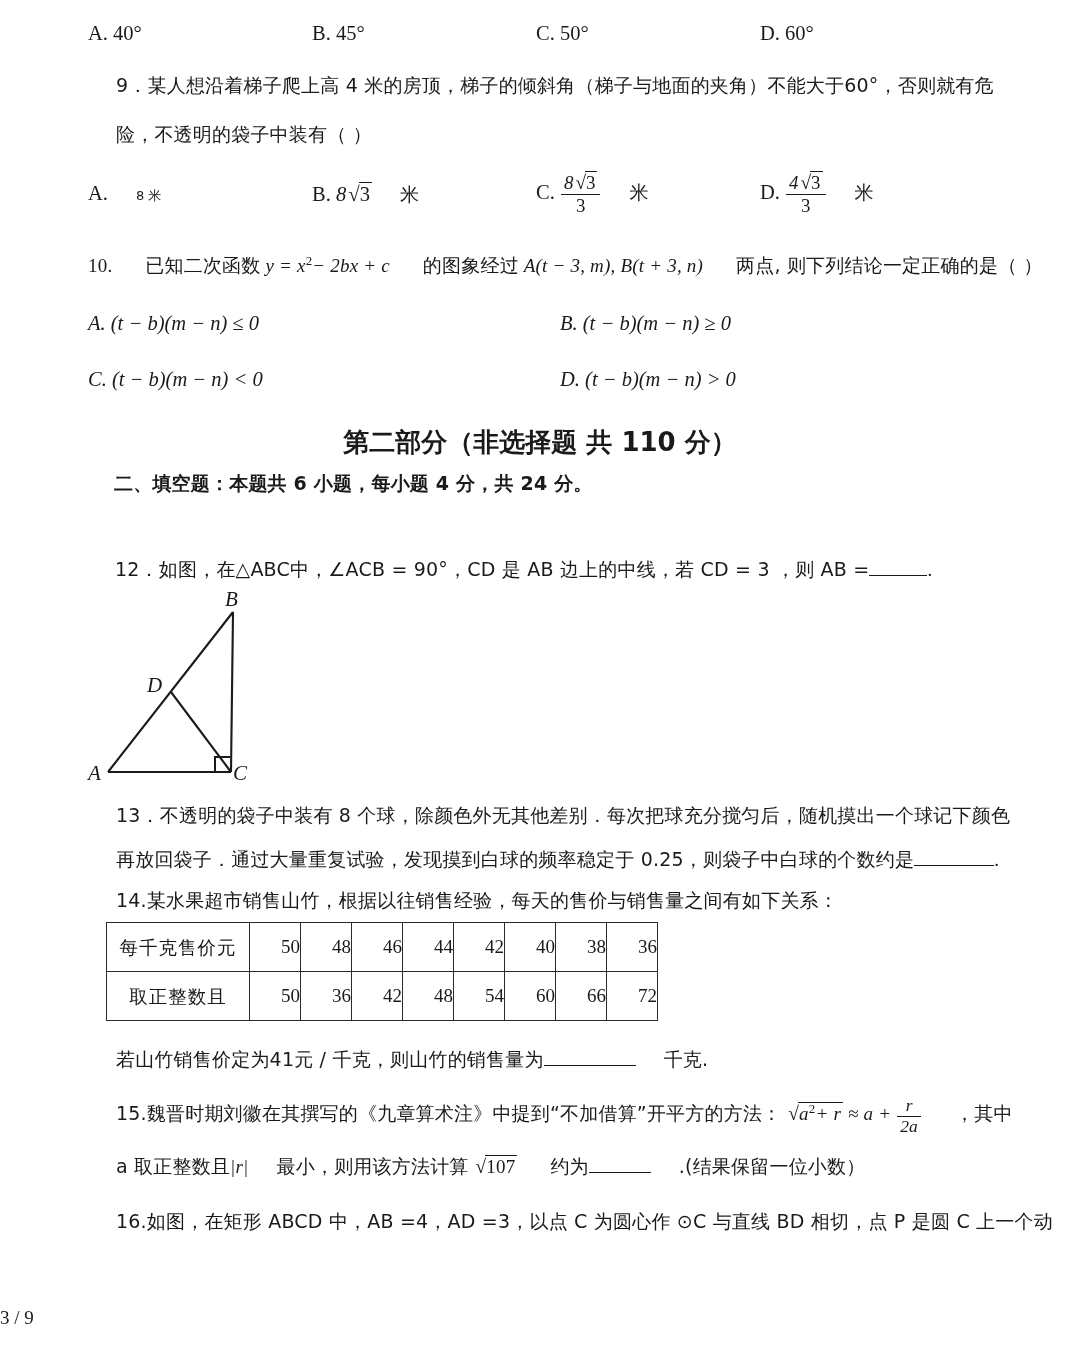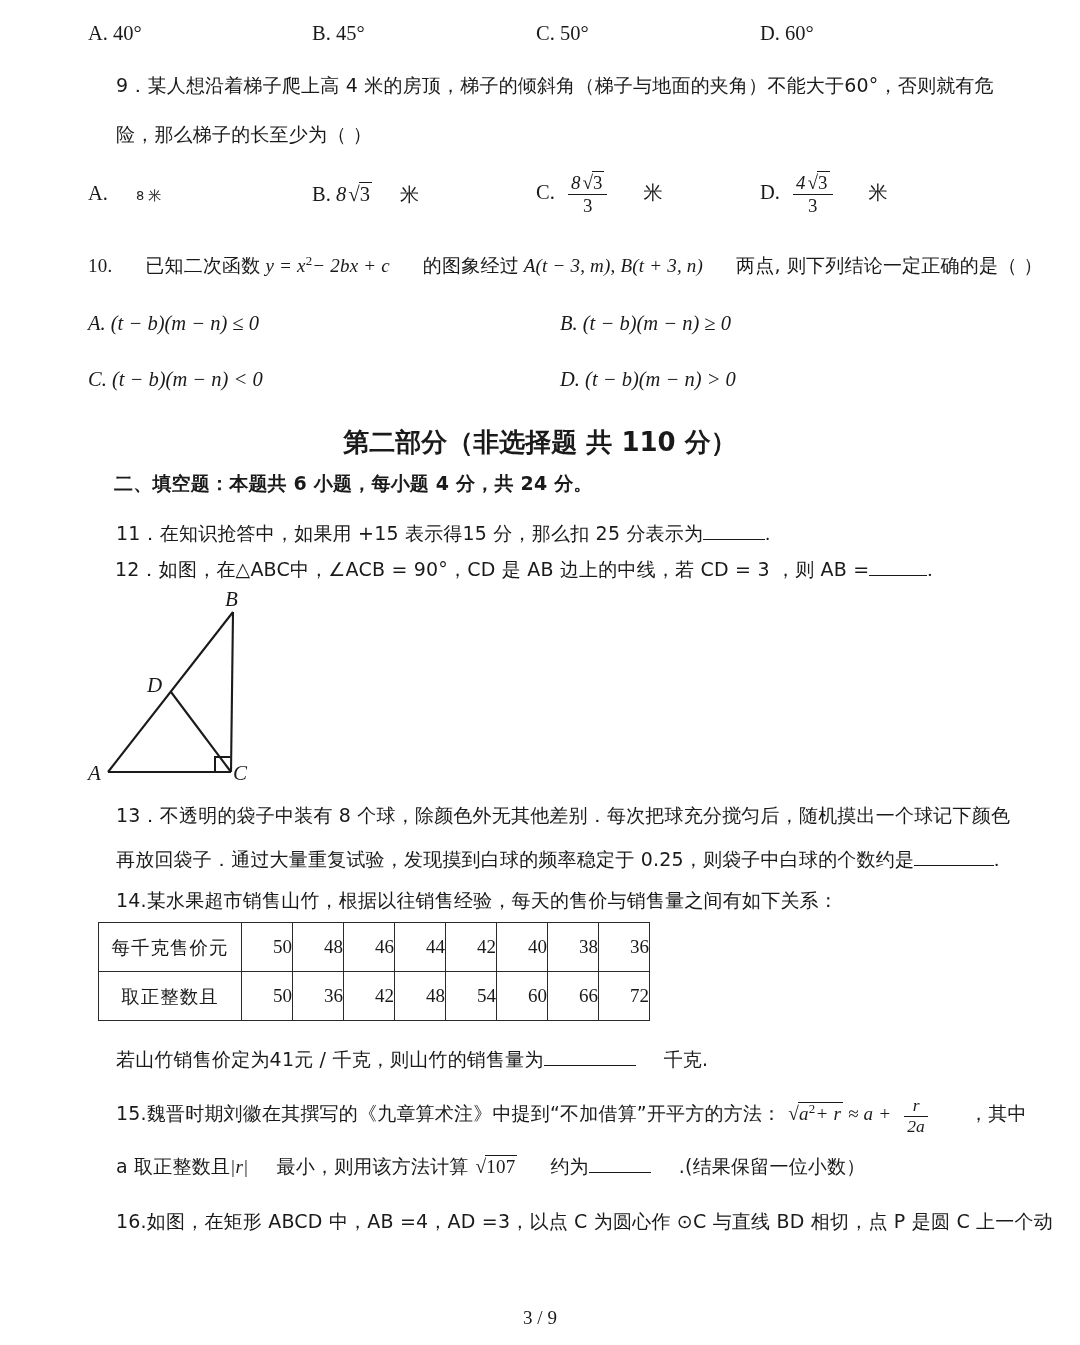--- a/index.html
+++ b/index.html
@@ -41,21 +41,21 @@
     padding: 0 2px 0 1px;
     margin-left: -1px;
   }
 
   
   .frac {
     display: inline-block;
     vertical-align: middle;
     text-align: center;
     position: relative;
-    margin: 0 8px;
+    margin: 0 1px;
     line-height: 1.12;
   }
   .frac .num { display: block; padding: 0 3px; font-size: 0.92em; }
   .frac .den { display: block; padding: 0 3px; border-top: 1.4px solid #1a1a1a; font-size: 0.92em; }
 
   .blank { display: inline-block; border-bottom: 1.6px solid #1a1a1a; }
 
   .center-head {
     position: absolute;
     width: 1080px;
@@ -84,39 +84,38 @@
     width: 142px;
     font-family: "DejaVu Sans", sans-serif;
     font-size: 18.5px;
     letter-spacing: 1px;
   }
   .dtable td.val { width: 50px; text-align: right; }
 
   .footer {
     position: absolute;
     width: 1080px;
-    text-align: center;
     font-size: 19px;
     font-family: "Liberation Serif", serif;
   }
   svg { display: block; }
   .fig { position: absolute; }
 </style>
 </head>
 <body>
 
 <div class="page">
 
   <div class="opt" style="left:88px; top:22px;">A.  40°</div>
   <div class="opt" style="left:312px; top:22px;">B.  45°</div>
   <div class="opt" style="left:536px; top:22px;">C.  50°</div>
   <div class="opt" style="left:760px; top:22px;">D.  60°</div>
 
   <div class="ln cjk" style="left:88px; top:76px;">9．某人想沿着梯子爬上高 4 米的房顶，梯子的倾斜角（梯子与地面的夹角）不能大于60°，否则就有危</div>
-  <div class="ln cjk" style="left:88px; top:125px;">险，那么梯子的长至少为（   ）</div>
+  <div class="ln cjk" style="left:88px; top:125px;">险，不透明的袋子中装有（   ）</div>
 
   <div class="opt" style="left:88px; top:182px;">
     <span>A.</span><span class="cjk" style="font-size:13px;">8 米</span>
   </div>
 
   <div class="opt" style="left:312px; top:182px;">
     <span>B.</span>
     <span class="mi">8</span><span class="rad"><span class="radsym">√</span><span class="radbody">3</span></span><span class="cjk" style="font-size:19px;">米</span>
   </div>
 
@@ -147,23 +146,20 @@
   </div>
 
   <div class="opt mi" style="left:88px; top:312px;">A.  (t − b)(m − n) ≤ 0</div>
   <div class="opt mi" style="left:560px; top:312px;">B.  (t − b)(m − n) ≥ 0</div>
   <div class="opt mi" style="left:88px; top:368px;">C.  (t − b)(m − n) &lt; 0</div>
   <div class="opt mi" style="left:560px; top:368px;">D.  (t − b)(m − n) &gt; 0</div>
 
   <div class="center-head" style="top:425px;">第二部分（非选择题 共 110 分）</div>
   <div class="ln cjk" style="left:86px; top:474px; font-weight:bold;">二、填空题：本题共 6 小题，每小题 4 分，共 24 分。</div>
 
-  <div class="ln" style="left:88px; top:522px; font-size:19px;">
-    <span class="cjk">11．在知识抢答中，如果用 +15 表示得15 分，那么扣 25 分表示为</span><span class="blank" style="width:62px; height:17px;"></span><span>.</span>
-  </div>
 
   <div class="ln" style="left:87px; top:558px; font-size:19px;">
     <span class="cjk">12．如图，在△ABC中，∠ACB = 90°，CD 是 AB 边上的中线，若 CD = 3 ，则 AB =</span><span class="blank" style="width:58px; height:17px;"></span><span>.</span>
   </div>
 
   <div class="fig" style="left:85px; top:585px;">
     <svg width="200" height="205" viewBox="0 0 200 205">
 
       <line x1="23" y1="187" x2="146" y2="187" stroke="#1a1a1a" stroke-width="2.1"></line>
       <line x1="146" y1="187" x2="148" y2="27" stroke="#1a1a1a" stroke-width="2.1"></line>
@@ -178,21 +174,21 @@
     <div style="position:absolute; left:62px; top:88px; font-size:21px; font-style:italic; font-family:'Liberation Serif',serif;">D</div>
   </div>
 
   <div class="ln cjk" style="left:88px; top:806px;">13．不透明的袋子中装有 8 个球，除颜色外无其他差别．每次把球充分搅匀后，随机摸出一个球记下颜色</div>
   <div class="ln" style="left:88px; top:848px; font-size:19px;">
     <span class="cjk">再放回袋子．通过大量重复试验，发现摸到白球的频率稳定于 0.25，则袋子中白球的个数约是</span><span class="blank" style="width:80px; height:17px;"></span><span>.</span>
   </div>
 
   <div class="ln cjk" style="left:88px; top:891px;">14.某水果超市销售山竹，根据以往销售经验，每天的售价与销售量之间有如下关系：</div>
 
-  <table class="dtable" style="left:98px; top:922px;border-radius:29px;">
+  <table class="dtable" style="left:106px; top:922px;border-radius:29px;">
     <tbody>
         <tr>
       <td class="lbl">每千克售价元</td>
       <td class="val">50</td>
       <td class="val">48</td>
       <td class="val">46</td>
       <td class="val">44</td>
       <td class="val">42</td>
       <td class="val">40</td>
       <td class="val">38</td>

